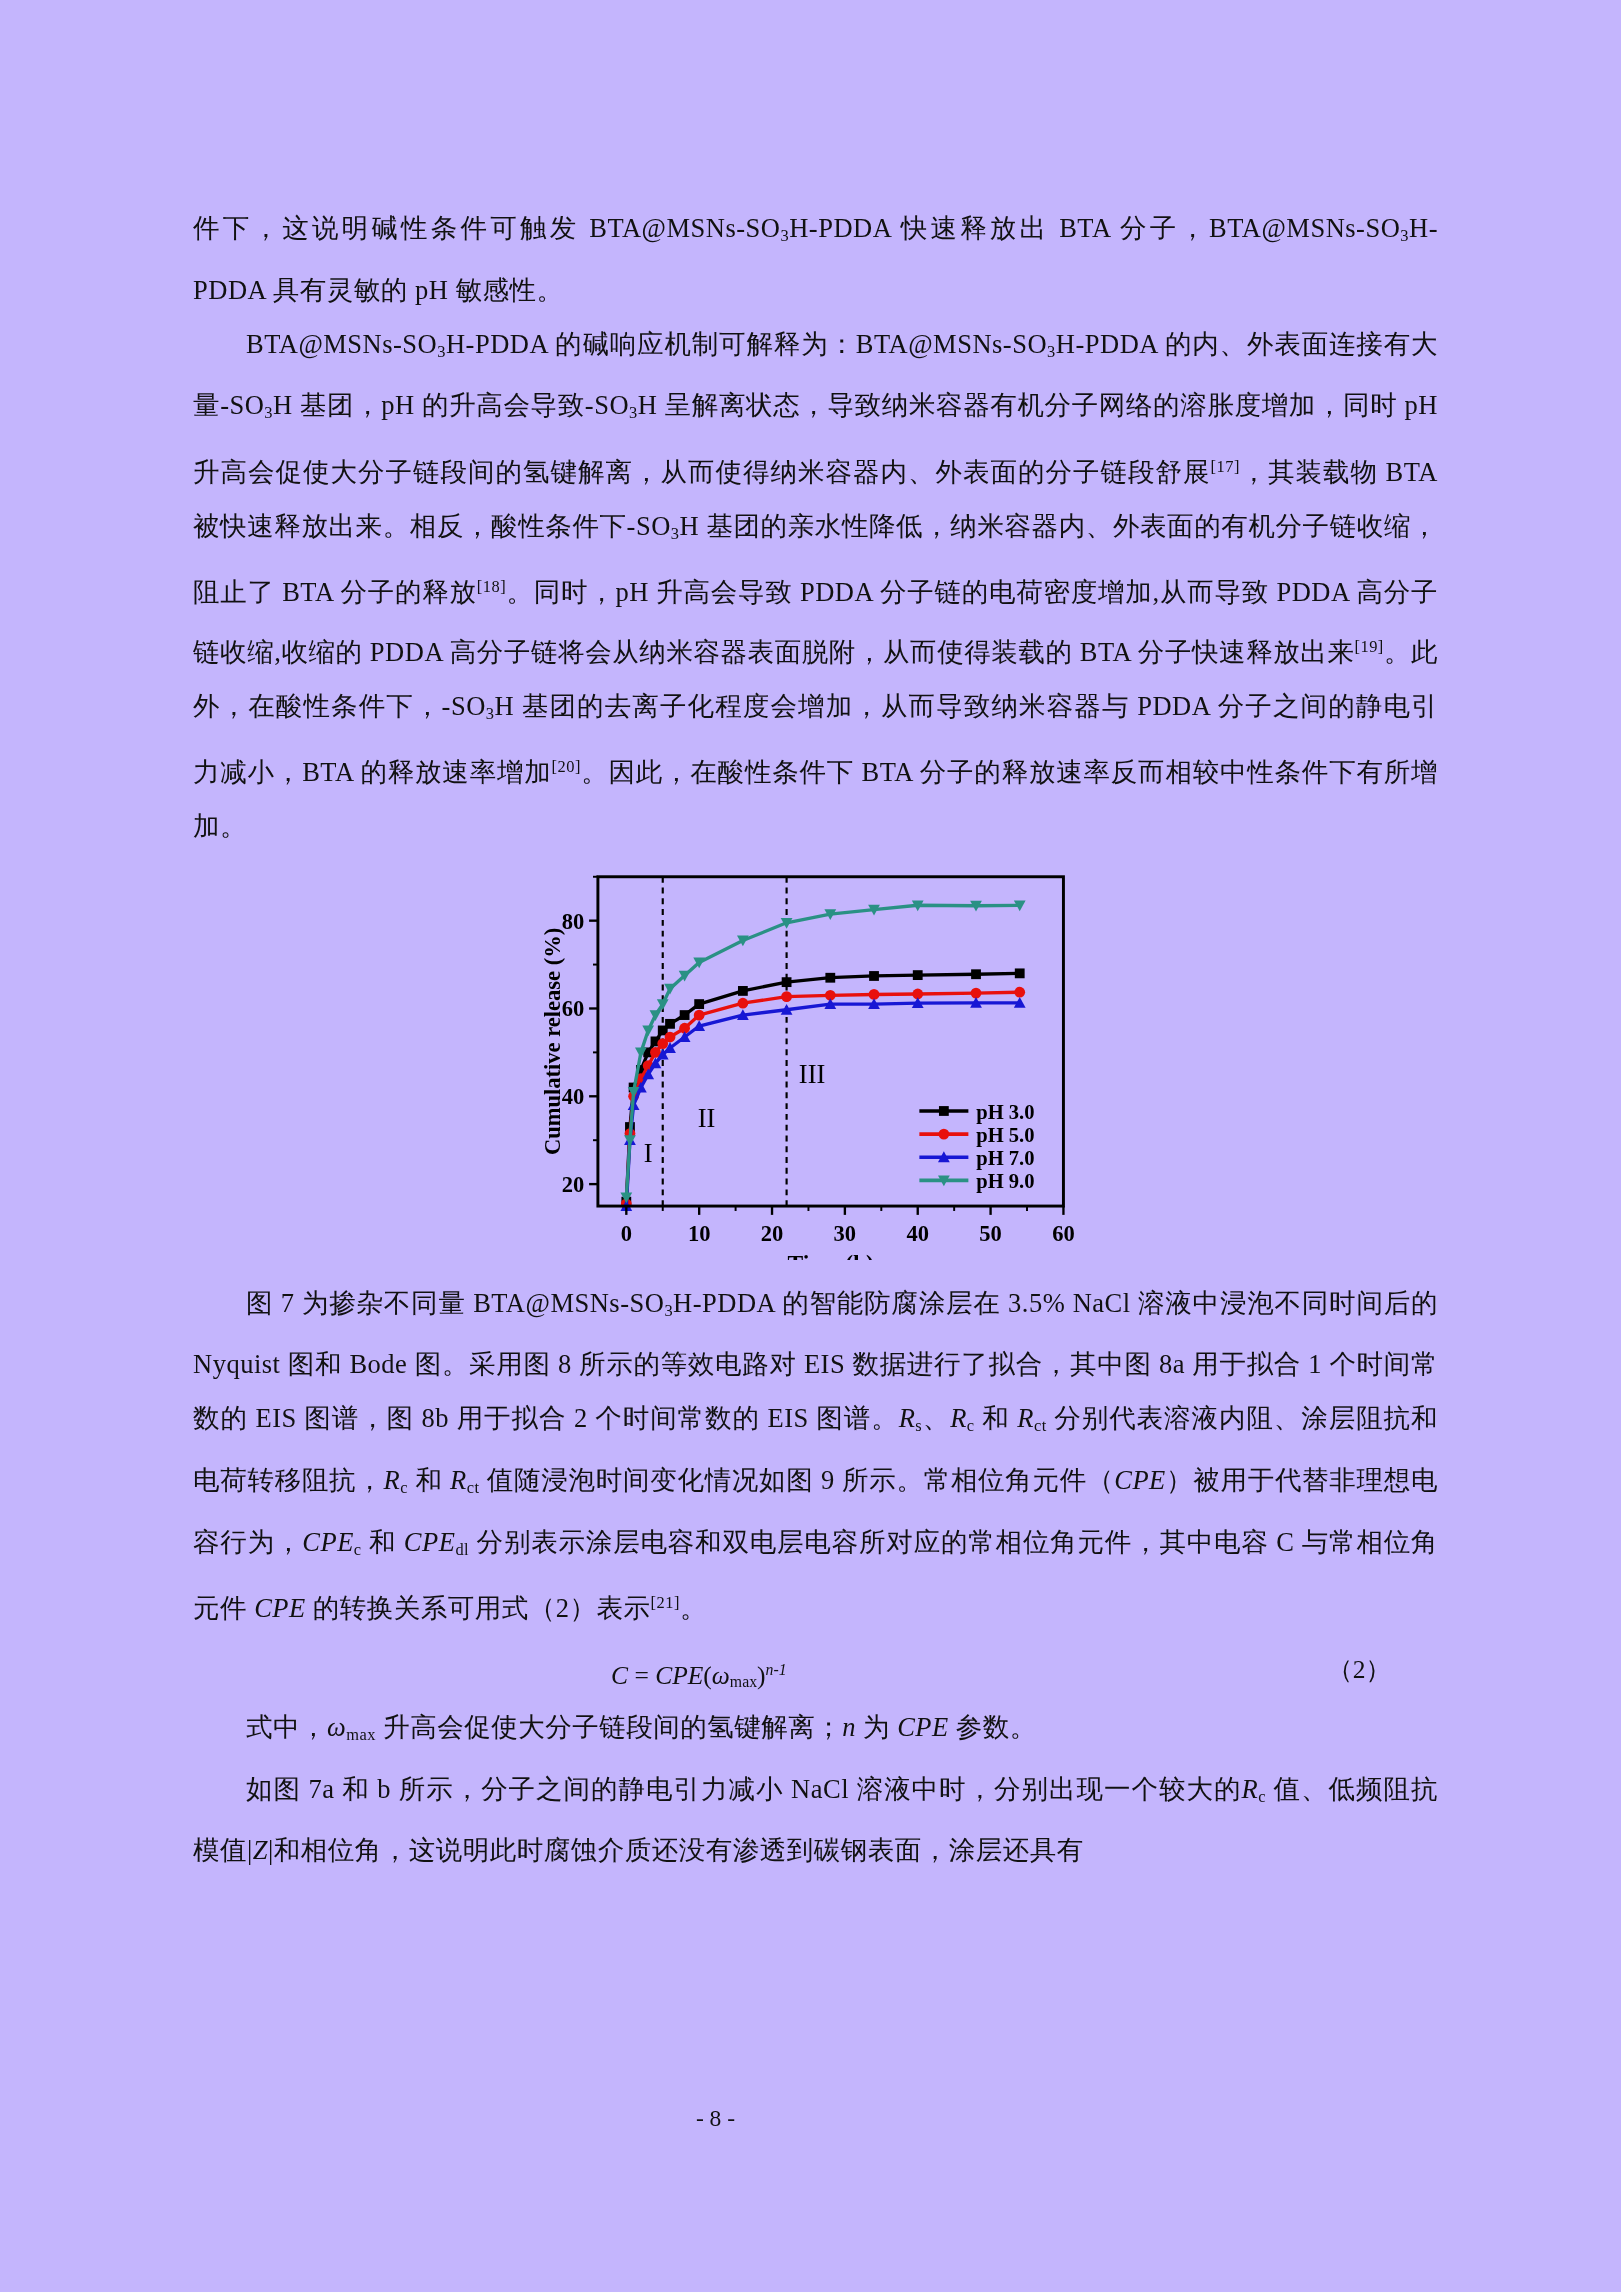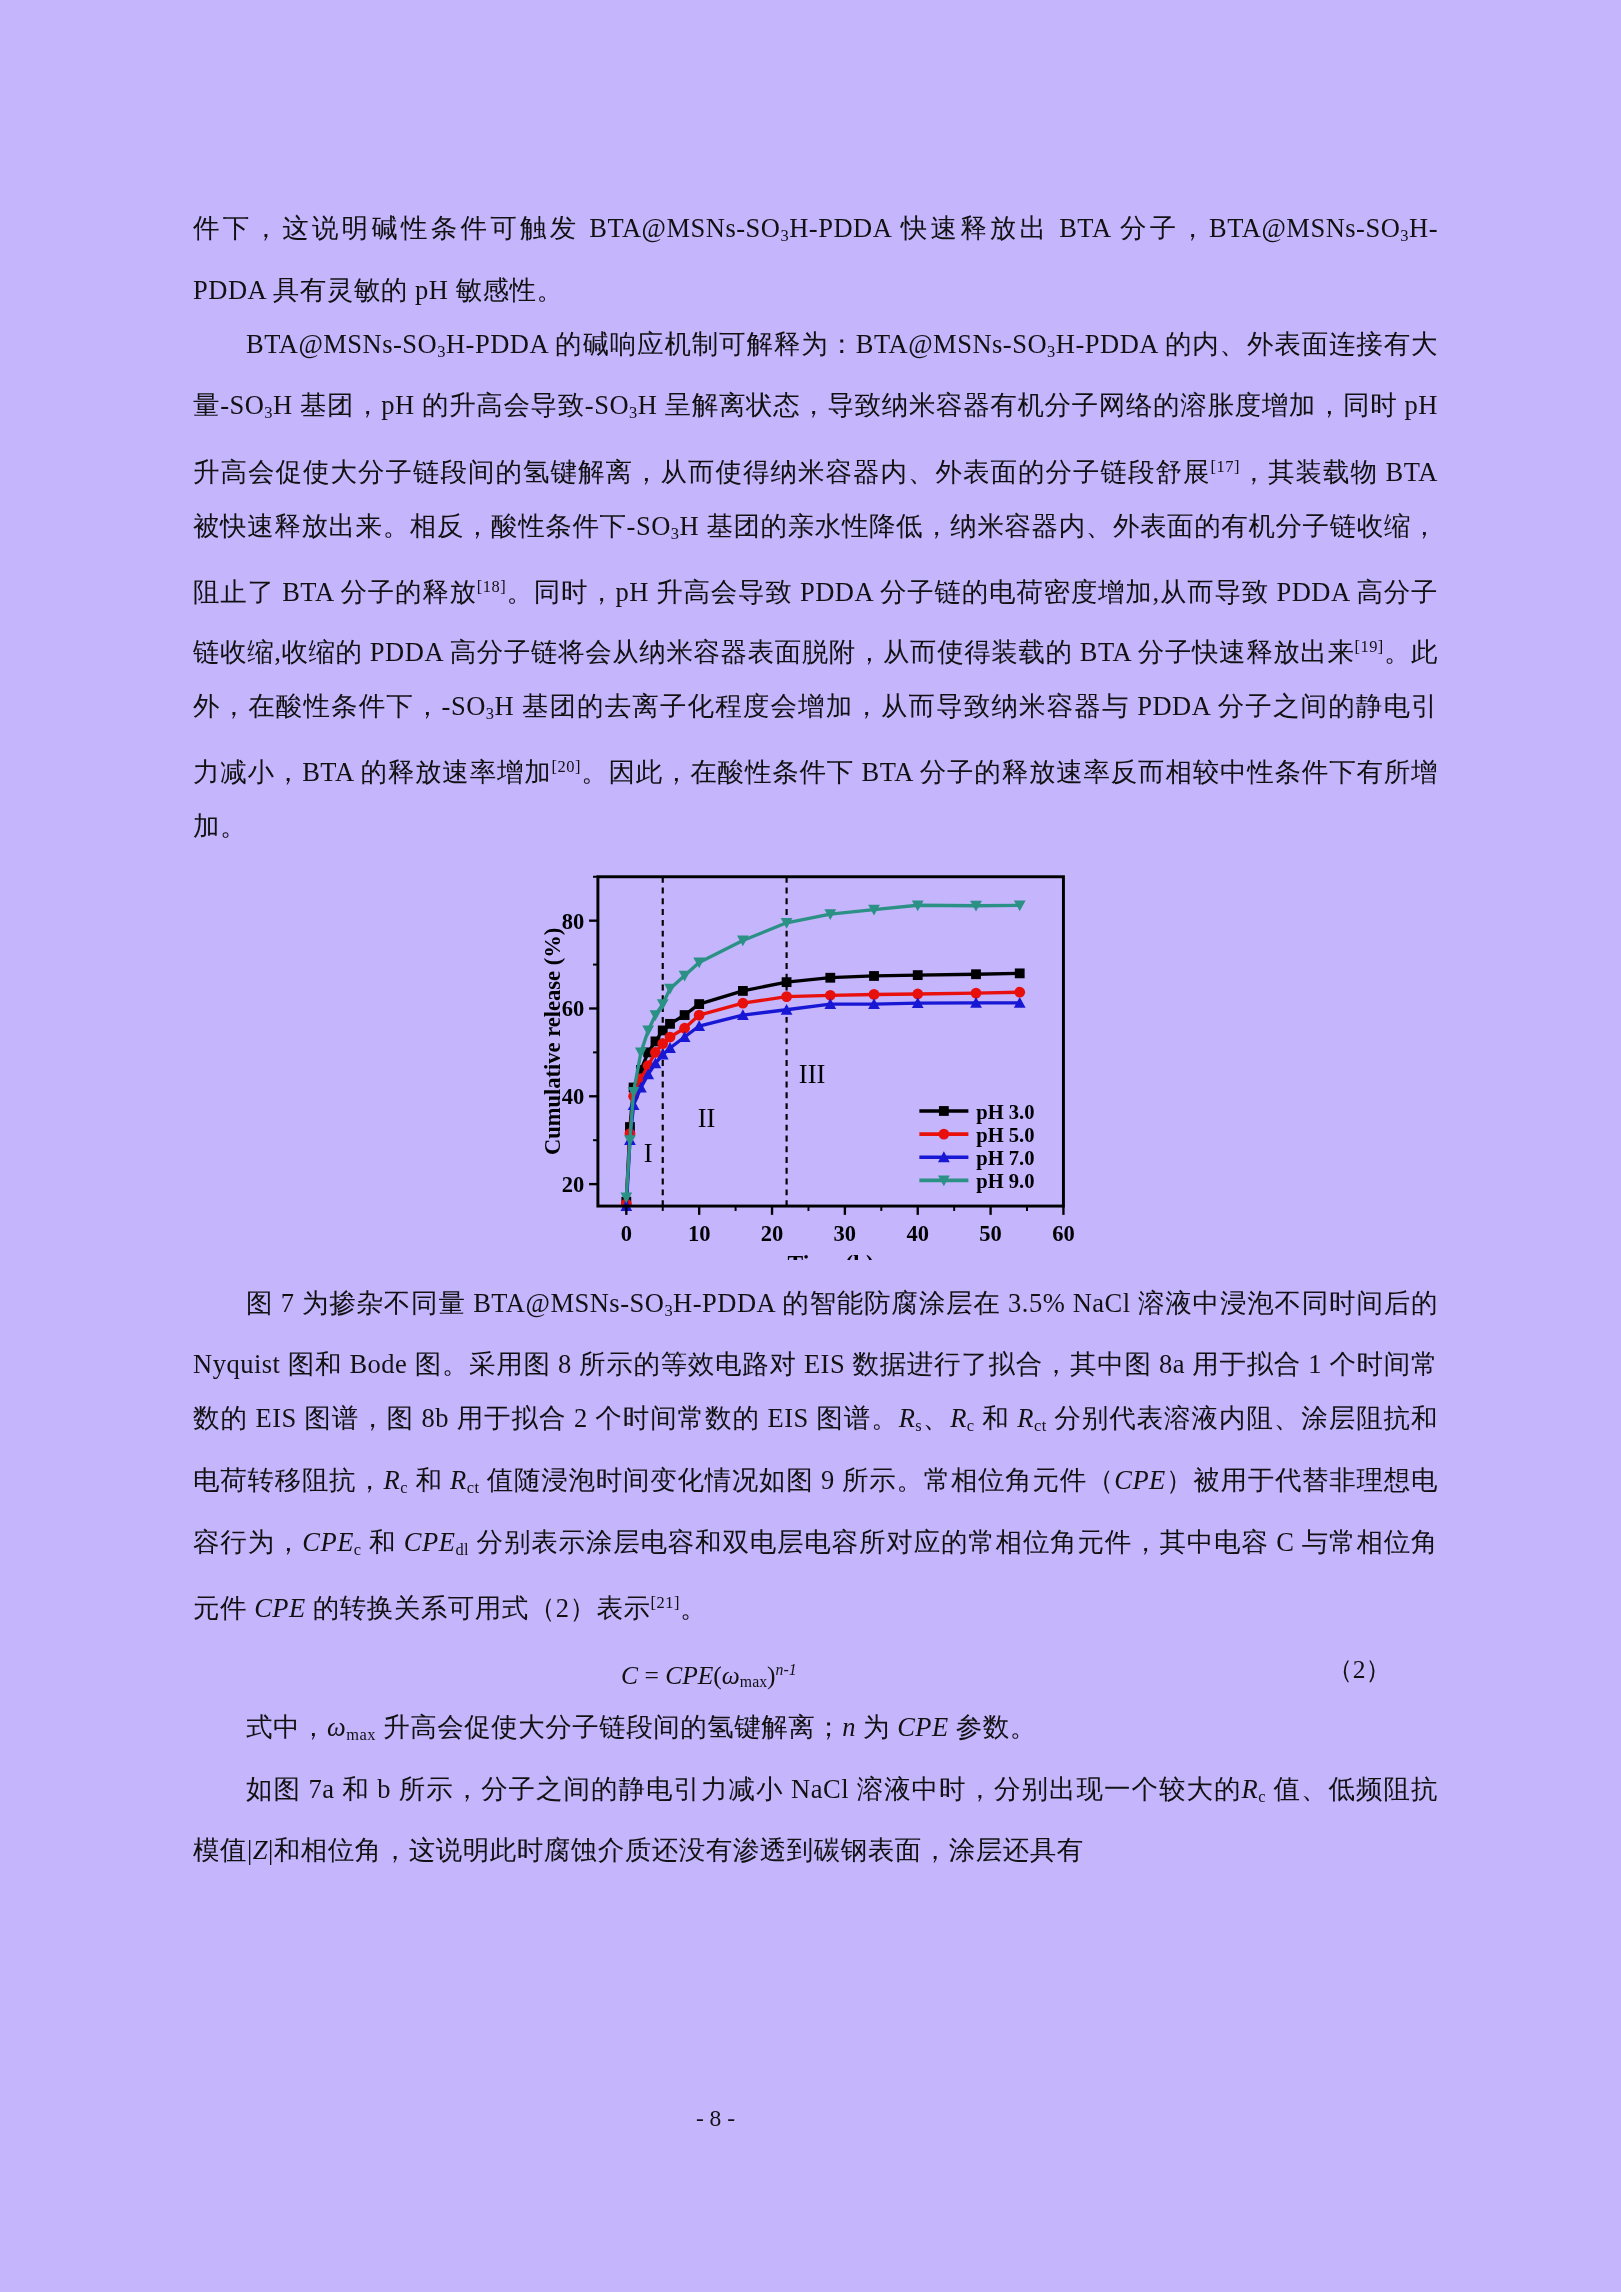--- a/index.html
+++ b/index.html
@@ -45,21 +45,21 @@
     font-weight:400;
   }
   .heading.sub{margin-top:23.5px;}
   .eqrow{
     position:relative;
     height:57px;
     margin:5.9px 0 2px 0;
     font-size:25.5px;
     line-height:57px;
   }
-  .eq{position:absolute;left:428px;top:0;}
+  .eq{position:absolute;left:418px;top:0;}
   .eqnum{position:absolute;right:47px;top:0;}
   .pagenum{
     position:absolute;
     bottom:161px;left:0;width:1431px;
     text-align:center;
     font-size:23.5px;
     color:#111;
   }
   svg text{font-family:"Liberation Serif","DejaVu Serif",serif;}
 </style>

